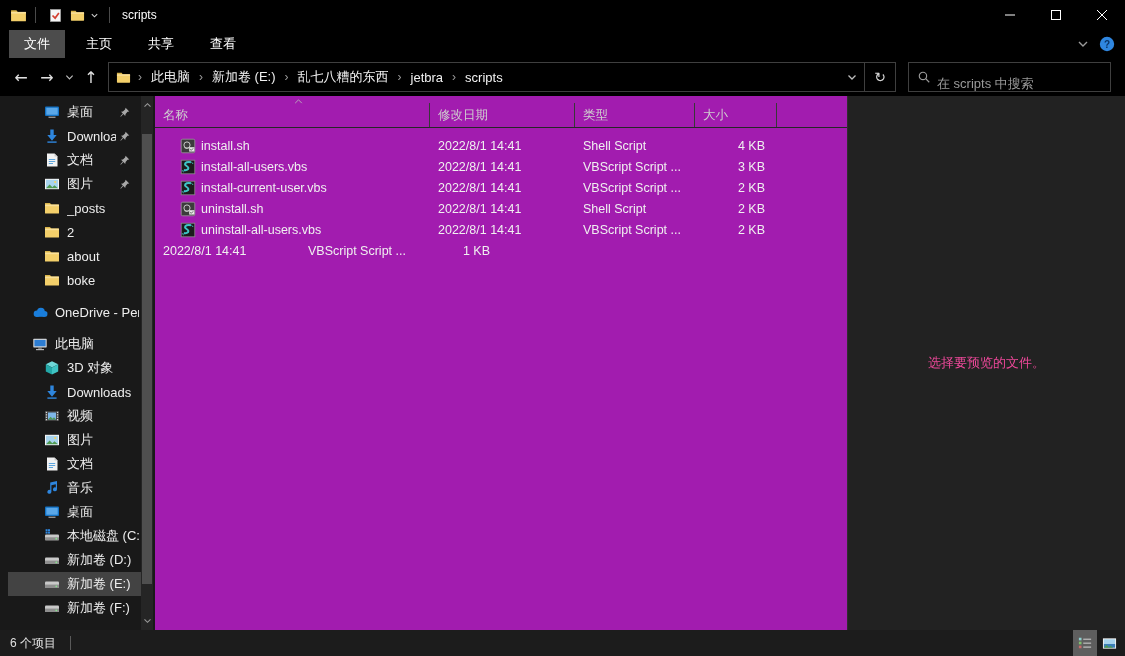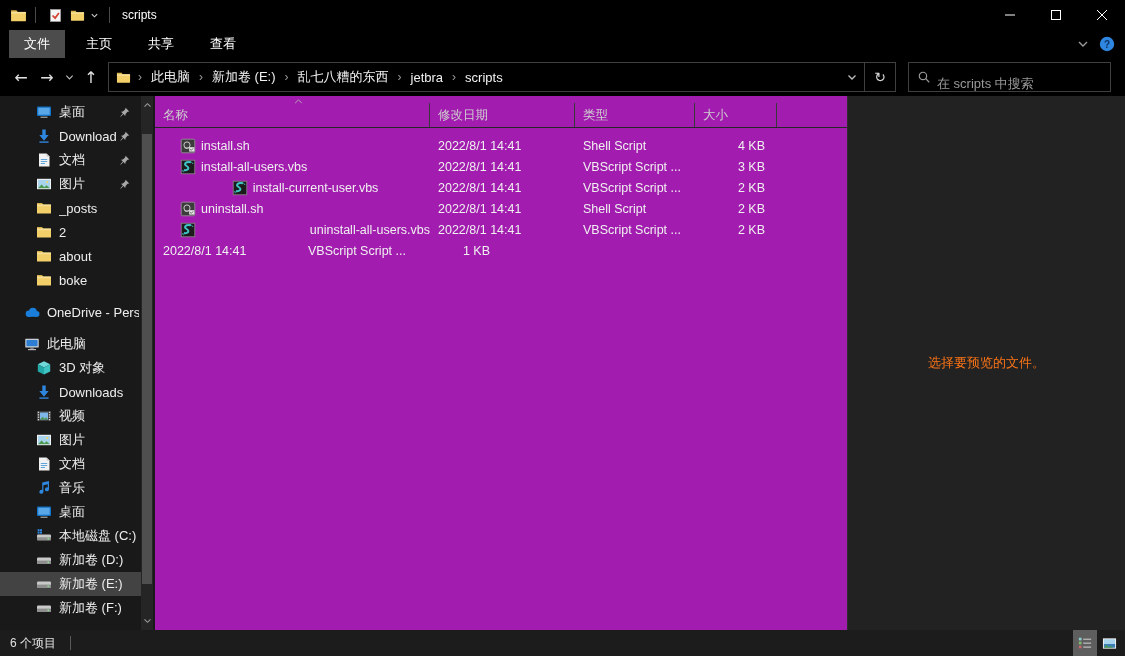--- a/index.html
+++ b/index.html
@@ -72,21 +72,21 @@
   .rows{margin-top:7px;}
   .frow{display:flex;align-items:center;height:21px;font-size:12.5px;color:#f0f0f0;}
   .fcell{box-sizing:border-box;padding-left:8px;white-space:nowrap;overflow:hidden;}
   .fcell.name{display:flex;align-items:center;padding-left:25px;}
   .fcell.name .icon{width:16px;height:16px;margin-right:5px;}
   .fcell.size{text-align:right;padding-right:12px;padding-left:0;}
 
   
   .preview{flex:1 1 auto;background:#222;border-left:1px solid #2e2e2e;display:flex;
     align-items:center;justify-content:center;}
-  .preview-msg{color:#f97316;font-size:13px;}
+  .preview-msg{color:#ec4899;font-size:13px;}
 
   
   .statusbar{position:absolute;left:0;right:0;bottom:0;height:26px;background:#1c1c1c;
     display:flex;align-items:center;}
   .status-count{color:#e0e0e0;font-size:12px;margin-left:10px;}
   .status-div{width:1px;height:14px;background:#5a5a5a;margin-left:14px;}
   .status-right{margin-left:auto;display:flex;align-items:center;height:100%;}
   .view-btn{width:24px;height:26px;display:flex;align-items:center;justify-content:center;}
   .view-btn.active{background:#5e5e5e;}
   .view-btn:last-child{margin-right:4px;}
@@ -215,21 +215,21 @@
             <circle cx="6.8" cy="6.8" r="4.2" fill="none" stroke="#9a9a9a" stroke-width="1.3"></circle>
             <line x1="10" y1="10" x2="14" y2="14" stroke="#9a9a9a" stroke-width="1.3"></line>
           </svg>
       </span>
       <input type="text" placeholder="在 scripts 中搜索" style="">
     </div>
   </div>
 
   <div class="main">
     <aside class="sidebar">
-      <div id="side-items" style="margin-right:14px;">
+      <div id="side-items" style="margin-right:14px;padding-left:8px;">
           <div class="side-item" style="padding-left: 36px;">
             <span class="icon">
               <svg viewBox="0 0 16 16" width="16" height="16">
                 <rect x="1" y="2.5" width="14" height="9.5" rx="1" fill="#1272c5"></rect>
                 <rect x="2.3" y="3.8" width="11.4" height="6.9" fill="#5aa7e8"></rect>
                 <rect x="4.5" y="12.6" width="7" height="1.4" fill="#8f8f8f"></rect>
               </svg>
             </span>
             <span class="side-label">桌面</span>
             <span class="icon side-pin">
@@ -537,21 +537,21 @@
                   <path d="M11.4 3.3c1 .3 1.5 1 1.3 1.7M3.8 12.9c-1-.2-1.5-.9-1.4-1.6" stroke="#3ec6c6" fill="none" stroke-width="1"></path>
                 </svg>
               </span>
               <span>install-all-users.vbs</span>
             </div>
             <div class="fcell" style="width: 145px;">2022/8/1 14:41</div>
             <div class="fcell" style="width: 120px;">VBScript Script ...</div>
             <div class="fcell size" style="width: 82px;">3 KB</div>
           </div>
           <div class="frow">
-            <div class="fcell name" style="width: 275px; justify-content: center;">
+            <div class="fcell name" style="width: 275px;">
               <span class="icon">
                 <svg viewBox="0 0 16 16" width="16" height="16">
                   <rect x="1.2" y="1.2" width="13.6" height="13.6" fill="#1c1c1c" stroke="#8a8a8a" stroke-width=".8"></rect>
                   <path d="M11 3.2c-3.4-.8-6 .4-6 2s3.4 2 3.4 3.8-2.6 2.6-4.6 2" fill="none" stroke="#3ec6c6" stroke-width="2"></path>
                   <path d="M11.4 3.3c1 .3 1.5 1 1.3 1.7M3.8 12.9c-1-.2-1.5-.9-1.4-1.6" stroke="#3ec6c6" fill="none" stroke-width="1"></path>
                 </svg>
               </span>
               <span>install-current-user.vbs</span>
             </div>
             <div class="fcell" style="width: 145px;">2022/8/1 14:41</div>
@@ -569,21 +569,21 @@
                   <path d="M10.2 11.4l1.1.9 1.8-1.9" stroke="#3c3c3c" stroke-width=".8" fill="none"></path>
                 </svg>
               </span>
               <span>uninstall.sh</span>
             </div>
             <div class="fcell" style="width: 145px;">2022/8/1 14:41</div>
             <div class="fcell" style="width: 120px;">Shell Script</div>
             <div class="fcell size" style="width: 82px;">2 KB</div>
           </div>
           <div class="frow">
-            <div class="fcell name" style="width: 275px; justify-content: space-between;">
+            <div class="fcell name" style="width: 275px;">
               <span class="icon">
                 <svg viewBox="0 0 16 16" width="16" height="16">
                   <rect x="1.2" y="1.2" width="13.6" height="13.6" fill="#1c1c1c" stroke="#8a8a8a" stroke-width=".8"></rect>
                   <path d="M11 3.2c-3.4-.8-6 .4-6 2s3.4 2 3.4 3.8-2.6 2.6-4.6 2" fill="none" stroke="#3ec6c6" stroke-width="2"></path>
                   <path d="M11.4 3.3c1 .3 1.5 1 1.3 1.7M3.8 12.9c-1-.2-1.5-.9-1.4-1.6" stroke="#3ec6c6" fill="none" stroke-width="1"></path>
                 </svg>
               </span>
               <span>uninstall-all-users.vbs</span>
             </div>
             <div class="fcell" style="width: 145px;">2022/8/1 14:41</div>

